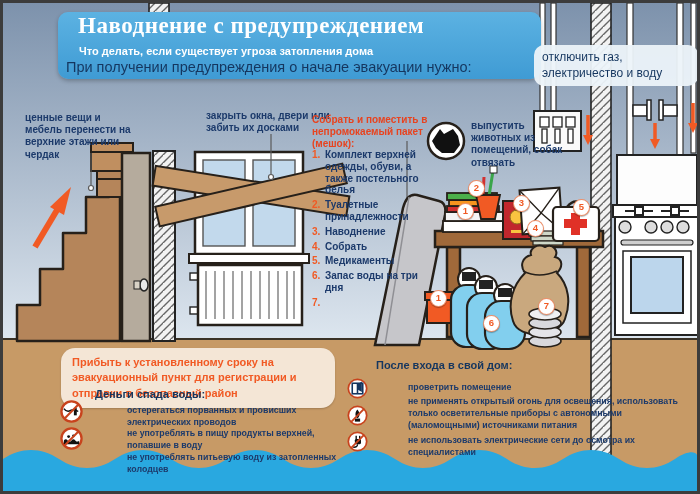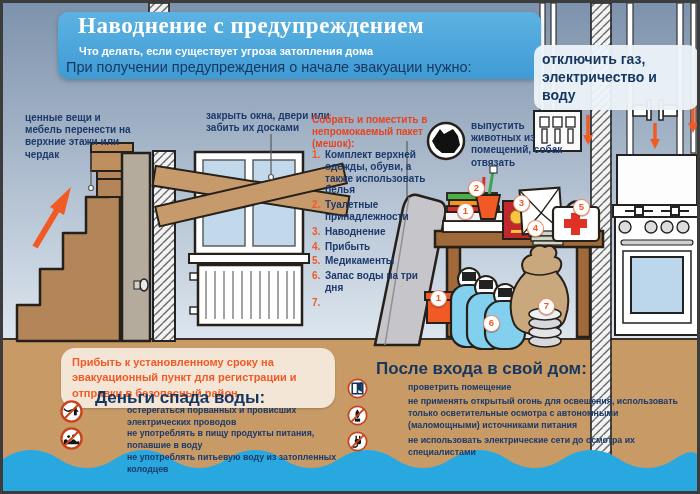--- a/index.html
+++ b/index.html
@@ -16,35 +16,35 @@
     background:linear-gradient(#5cb2e2,#3f9bd4);border-radius:10px;
     box-shadow:0 2px 4px rgba(0,0,0,.25);
   }
   .title{position:absolute;left:20px;top:1px;font-family:"Liberation Serif",serif;
     font-weight:bold;font-size:23px;color:#ffffff;letter-spacing:.5px;}
   .subtitle{position:absolute;left:21px;top:33px;font-weight:bold;font-size:11px;color:#ffffff;}
   .instruction{position:absolute;left:8px;top:47px;font-weight:normal;font-size:14.5px;color:#15365f;}
   .bubble-util{
     position:absolute;left:531px;top:42px;width:148px;padding:5px 8px;
     background:rgba(236,243,249,.95);border-radius:10px;
-    font-weight:bold;font-size:14px;line-height:1.3;color:#15365f;
+    font-weight:normal;font-size:12px;line-height:1.3;color:#15365f;
   }
   .pack-heading{position:absolute;left:308px;top:111px;width:116px;
     font-weight:bold;font-size:10px;line-height:1.2;color:#e8431f;}
   .pack-list{position:absolute;left:309px;top:146px;width:114px;}
   .pack-item{display:flex;margin-bottom:3px;font-weight:bold;font-size:10px;line-height:1.18;}
   .pack-item .num{width:13px;flex:0 0 13px;color:#f15a24;}
   .pack-item .txt{color:#1c3a6b;}
   .evac-bubble{
     position:absolute;left:58px;top:345px;width:252px;padding:7px 11px;
     background:#f4e6d6;border-radius:14px;
     font-weight:bold;font-size:11px;line-height:1.4;color:#f15a24;
     box-shadow:0 1px 2px rgba(0,0,0,.2);
   }
-  .sec-heading{position:absolute;font-weight:bold;font-size:17px;color:#15365f;}
+  .sec-heading{position:absolute;font-weight:bold;font-size:11px;color:#15365f;}
   .item-text{position:absolute;font-weight:bold;font-size:8.8px;line-height:1.35;color:#1c3a6b;}
   .item-text span{display:block;padding-left:32px;}
   .badge{
     position:absolute;width:15px;height:15px;border-radius:50%;
     background:#fff;border:1px solid rgba(231,86,28,.65);
     font-weight:bold;font-size:9.5px;line-height:14px;text-align:center;color:#f15a24;
     box-shadow:0 1px 1px rgba(0,0,0,.3);
   }
   .mini-icon{position:absolute;}
 </style>
@@ -286,33 +286,33 @@
 
   <div class="label" style="left:22px;top:109px;width:112px;">ценные вещи и мебель перенести на верхние этажи или чердак</div>
   <div class="label" style="left:203px;top:107px;width:126px;">закрыть окна, двери или забить их досками</div>
   <div class="label" style="left:468px;top:117px;width:98px;">выпустить животных из помещений, собак отвязать</div>
 
   <div class="pack-heading" style="left: 309px; top: 111px;">Собрать и поместить в непромокаемый пакет (мешок):</div>
 
   <div class="pack-list">
     <div class="pack-item">
         <span class="num">1.</span>
-        <span class="txt">Комплект верхней одежды, обуви, а также использовать белья</span>
+        <span class="txt">Комплект верхней одежды, обуви, а также постельного белья</span>
       </div>
     <div class="pack-item">
         <span class="num">2.</span>
         <span class="txt">Туалетные принадлежности</span>
       </div>
     <div class="pack-item">
         <span class="num">3.</span>
         <span class="txt">Наводнение</span>
       </div>
     <div class="pack-item">
         <span class="num">4.</span>
-        <span class="txt">Прибыть</span>
+        <span class="txt">Собрать</span>
       </div>
     <div class="pack-item">
         <span class="num">5.</span>
         <span class="txt">Медикаменты</span>
       </div>
     <div class="pack-item">
         <span class="num">6.</span>
         <span class="txt">Запас воды на три дня</span>
       </div>
     <div class="pack-item">
@@ -345,21 +345,21 @@
   </div>
 
   <svg class="mini-icon" style="left:57px;top:424px;" width="23" height="23" viewBox="0 0 24 24">
     <circle cx="12" cy="12" r="10.5" fill="#fff" stroke="#c8431d" stroke-width="2.4"></circle>
     <path d="M4,14 q2,-2.5 4,0 q2,2.5 4,0 q2,-2.5 4,0 q2,2.5 4,0 l0,4 l-16,0 Z" fill="#111"></path>
     <circle cx="9" cy="10" r="1.5" fill="#111"></circle>
       <circle cx="14" cy="9" r="1.3" fill="#111"></circle>
     <line x1="4.5" y1="19.5" x2="19.5" y2="4.5" stroke="#c8431d" stroke-width="2.2"></line>
   </svg>
   <div class="item-text" style="left:92px;top:425px;width:262px;">
-    <span>не употреблять в пищу продукты питания, попавшие в воду</span>
+    <span>не употреблять в пищу продукты верхней, попавшие в воду</span>
     <span>не употреблять питьевую воду из затопленных колодцев</span>
   </div>
 
   <div class="sec-heading" style="left:373px;top:356px;">После входа в свой дом:</div>
 
   <svg class="mini-icon" style="left:344px;top:375px;" width="21" height="21" viewBox="0 0 24 24">
     <circle cx="12" cy="12" r="10.5" fill="#fff" stroke="#c8431d" stroke-width="2"></circle>
     <rect x="6" y="6" width="12" height="12" fill="none" stroke="#15365f" stroke-width="1.8"></rect>
     <line x1="12" y1="6" x2="12" y2="18" stroke="#15365f" stroke-width="1.8"></line>
     <path d="M12,7 L17,4 L17,16 L12,13" fill="#15365f"></path>
@@ -368,21 +368,21 @@
     <span>проветрить помещение</span>
   </div>
 
   <svg class="mini-icon" style="left:344px;top:402px;" width="21" height="21" viewBox="0 0 24 24">
     <circle cx="12" cy="12" r="10.5" fill="#fff" stroke="#c8431d" stroke-width="2"></circle>
     <path d="M12,5 q3,4 2.2,7 q-0.6,2.6 -2.2,3 q-1.6,-0.4 -2.2,-3 Q9,8 12,5 Z" fill="#111"></path>
     <rect x="9" y="15.5" width="6" height="3.5" fill="#111"></rect>
     <line x1="4.5" y1="19.5" x2="19.5" y2="4.5" stroke="#c8431d" stroke-width="2.2"></line>
   </svg>
   <div class="item-text" style="left:373px;top:393px;width:304px;">
-    <span>не применять открытый огонь для освещения, использовать только осветительные осмотра с автономными (маломощными) источниками питания</span>
+    <span>не применять открытый огонь для освещения, использовать только осветительные приборы с автономными (маломощными) источниками питания</span>
   </div>
 
   <svg class="mini-icon" style="left:344px;top:428px;" width="21" height="21" viewBox="0 0 24 24">
     <circle cx="12" cy="12" r="10.5" fill="#fff" stroke="#c8431d" stroke-width="2"></circle>
     <rect x="9" y="9" width="7" height="6" rx="1.5" fill="#111"></rect>
     <line x1="10.5" y1="9" x2="10.5" y2="5.5" stroke="#111" stroke-width="1.6"></line>
     <line x1="14.5" y1="9" x2="14.5" y2="5.5" stroke="#111" stroke-width="1.6"></line>
     <path d="M12,15 q0,4 -5,3.5" fill="none" stroke="#111" stroke-width="1.5"></path>
     <line x1="4.5" y1="19.5" x2="19.5" y2="4.5" stroke="#c8431d" stroke-width="2.2"></line>
   </svg>

